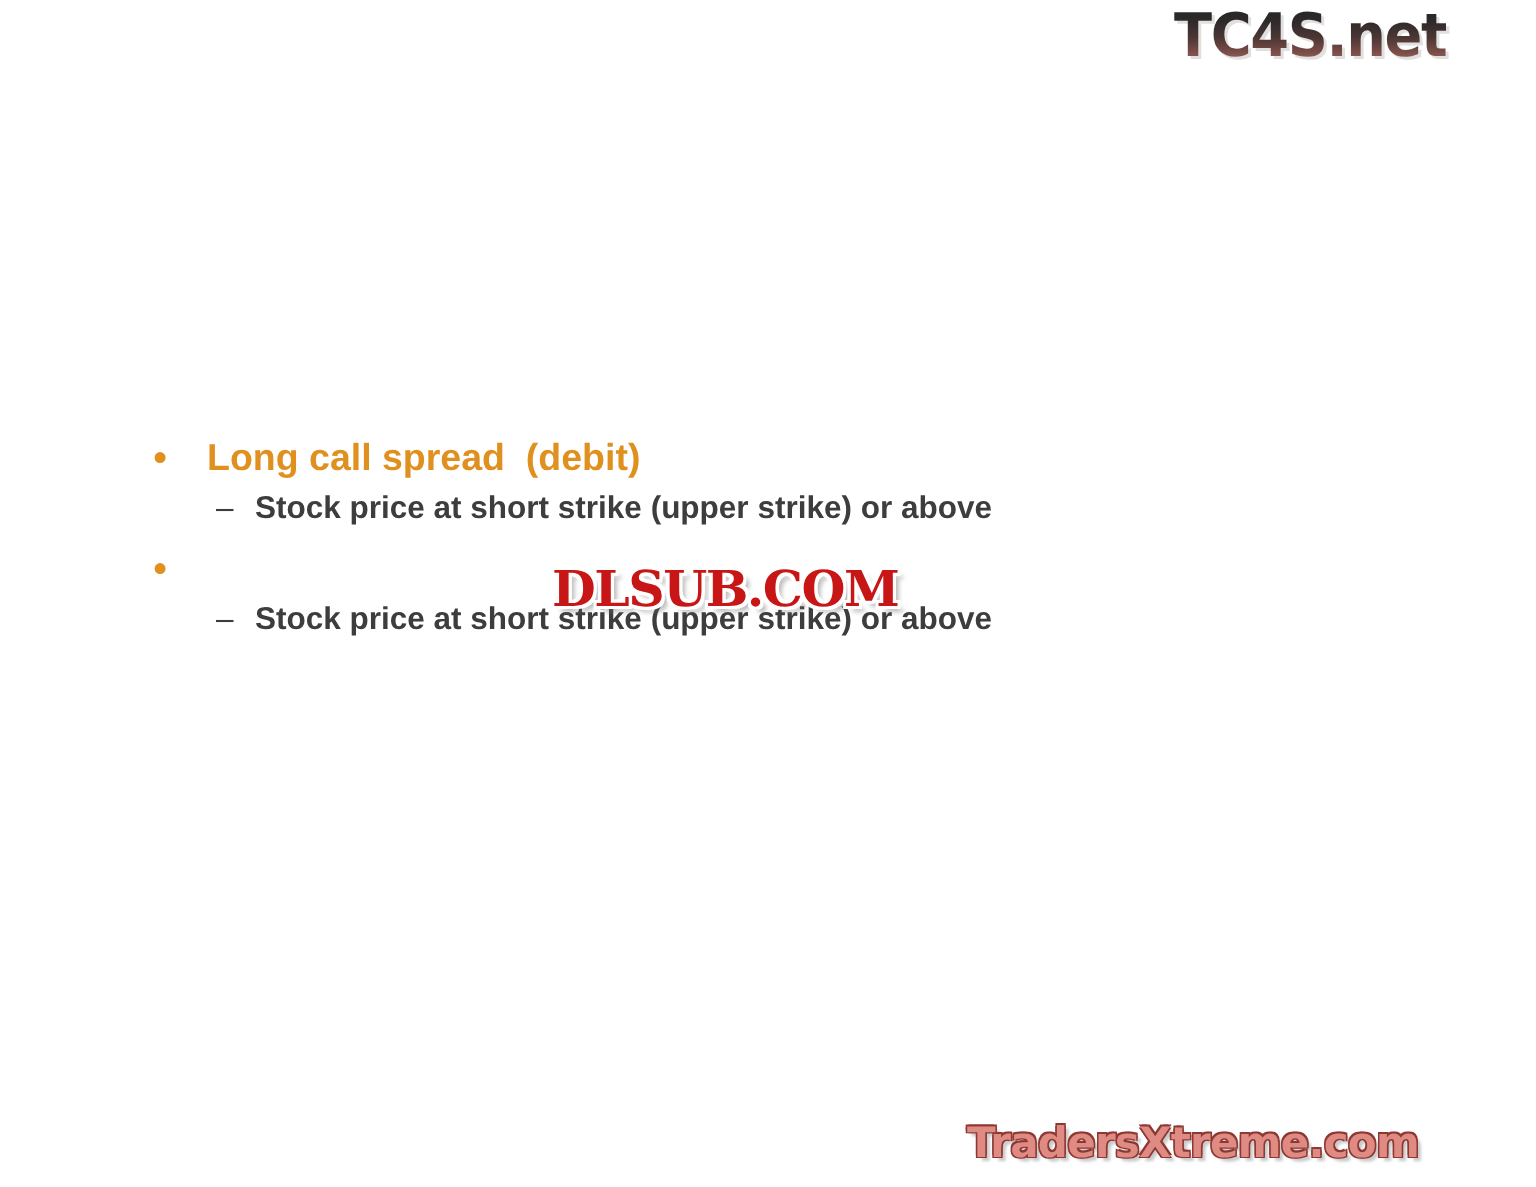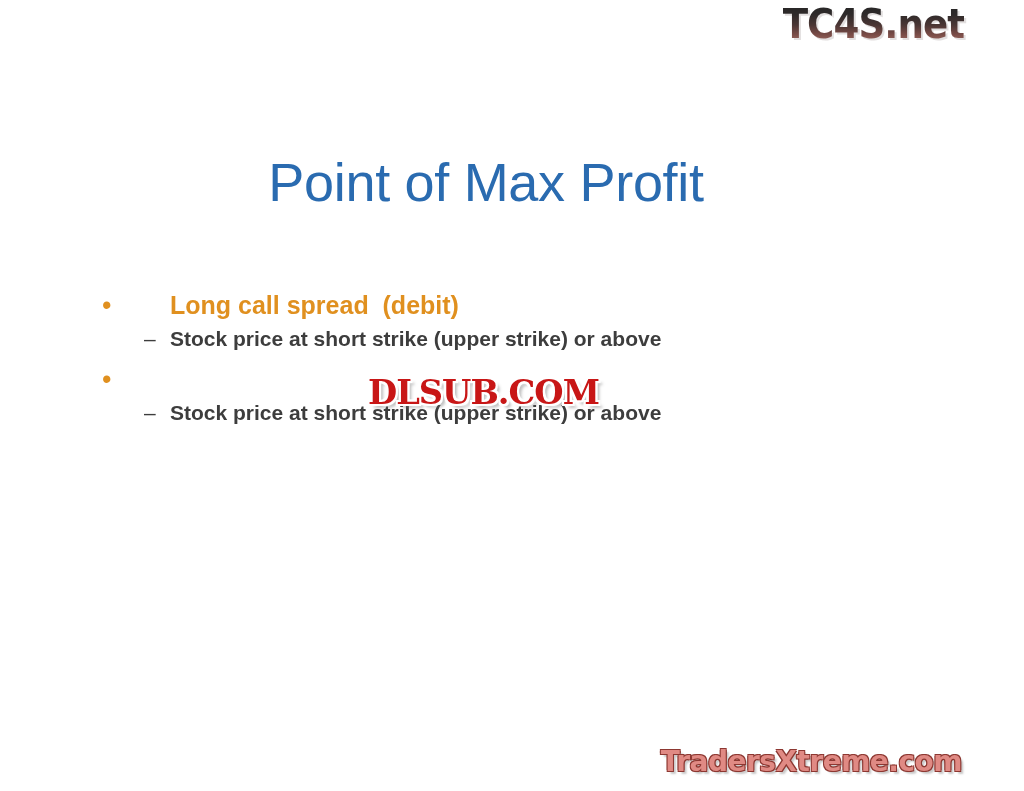--- a/index.html
+++ b/index.html
@@ -98,21 +98,20 @@
     padding-left: 4px;
     box-sizing: border-box;
   }
   .l1-text {
     font-family: "Liberation Sans", sans-serif;
     font-weight: bold;
     font-size: 25px;
     line-height: 34px;
     color: #e0901f;
     white-space: pre;
-    margin-left: 32px;
   }
   .l2-item {
     display: flex;
     align-items: flex-start;
     margin: 2px 0 8px 0;
     padding-left: 46px;
   }
   .l2-bullet {
     width: 26px;
     flex: 0 0 26px;
@@ -152,21 +151,21 @@
        2px  0   0 #ffffff,
        0   -2px 0 #ffffff,
        0    2px 0 #ffffff,
        4px  4px 3px rgba(110,110,110,0.45);
     z-index: 5;
   }
 
   
   #footer-logo {
     position: absolute;
-    right: 10px;
+    right: 26px;
     bottom: 12px;
     font-family: "DejaVu Sans", sans-serif;
     font-weight: bold;
     font-size: 28px;
     line-height: 34px;
     letter-spacing: -0.5px;
     color: #e08a84;
     white-space: nowrap;
     text-shadow:
       -1px -1px 0 #8d3832,
@@ -177,21 +176,20 @@
   }
 </style>
 </head>
 <body>
 
 <div id="slide">
 
   <span id="brand-logo-shadow">TC4S.net</span>
   <span id="brand-logo">TC4S.net</span>
 
-  <h1 id="slide-title">Point of Max Profit</h1>
 
   <div id="body-list">
 
     <div class="l1-item">
       <span class="l1-bullet">•</span>
       <span class="l1-text">Long call spread  (debit)</span>
     </div>
     <div class="l2-item">
       <span class="l2-bullet">–</span>
       <span class="l2-text">Stock price at short strike (upper strike) or above</span>

